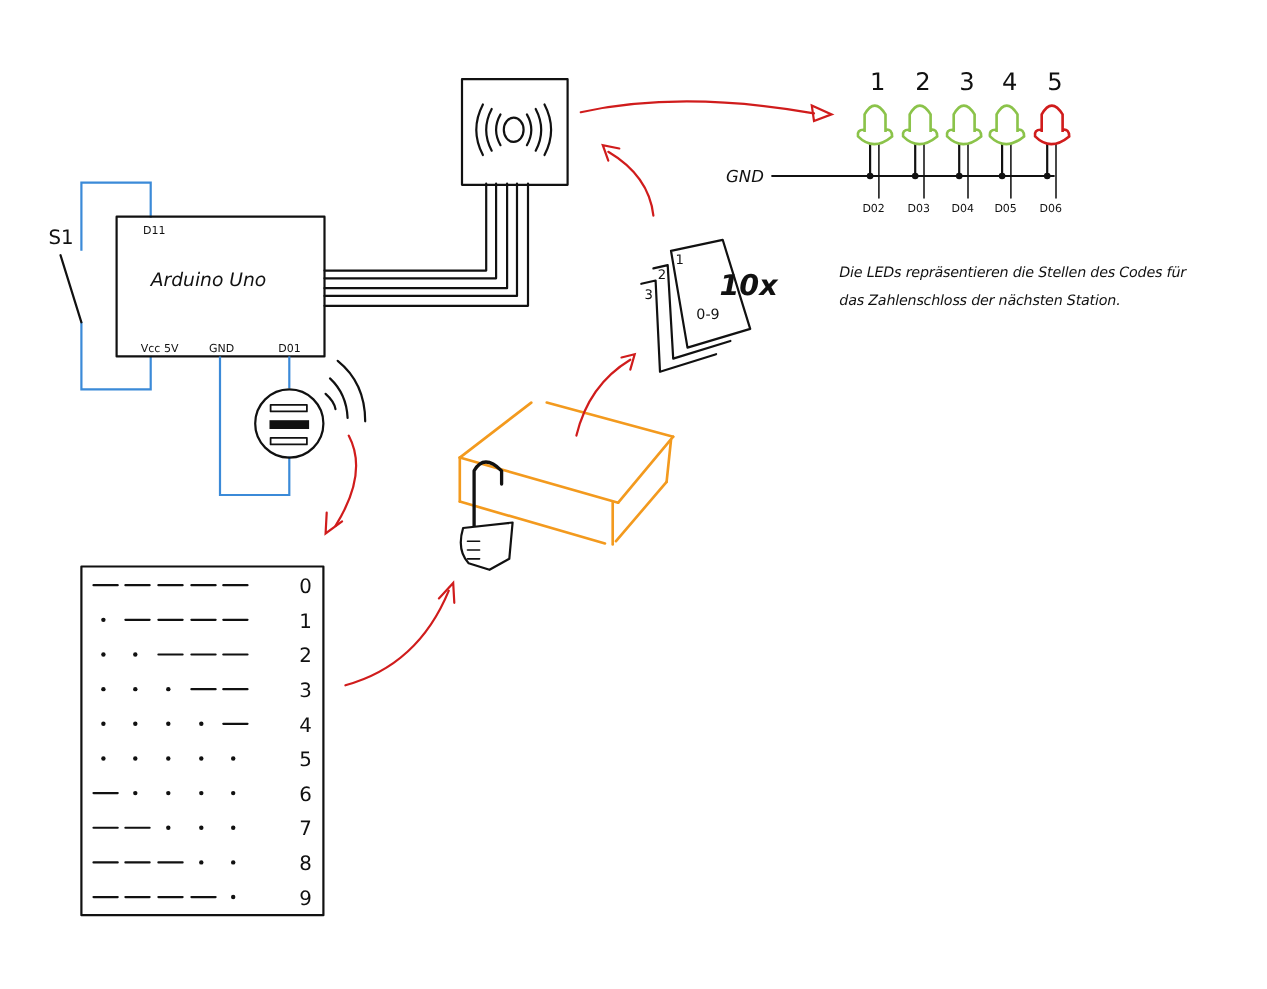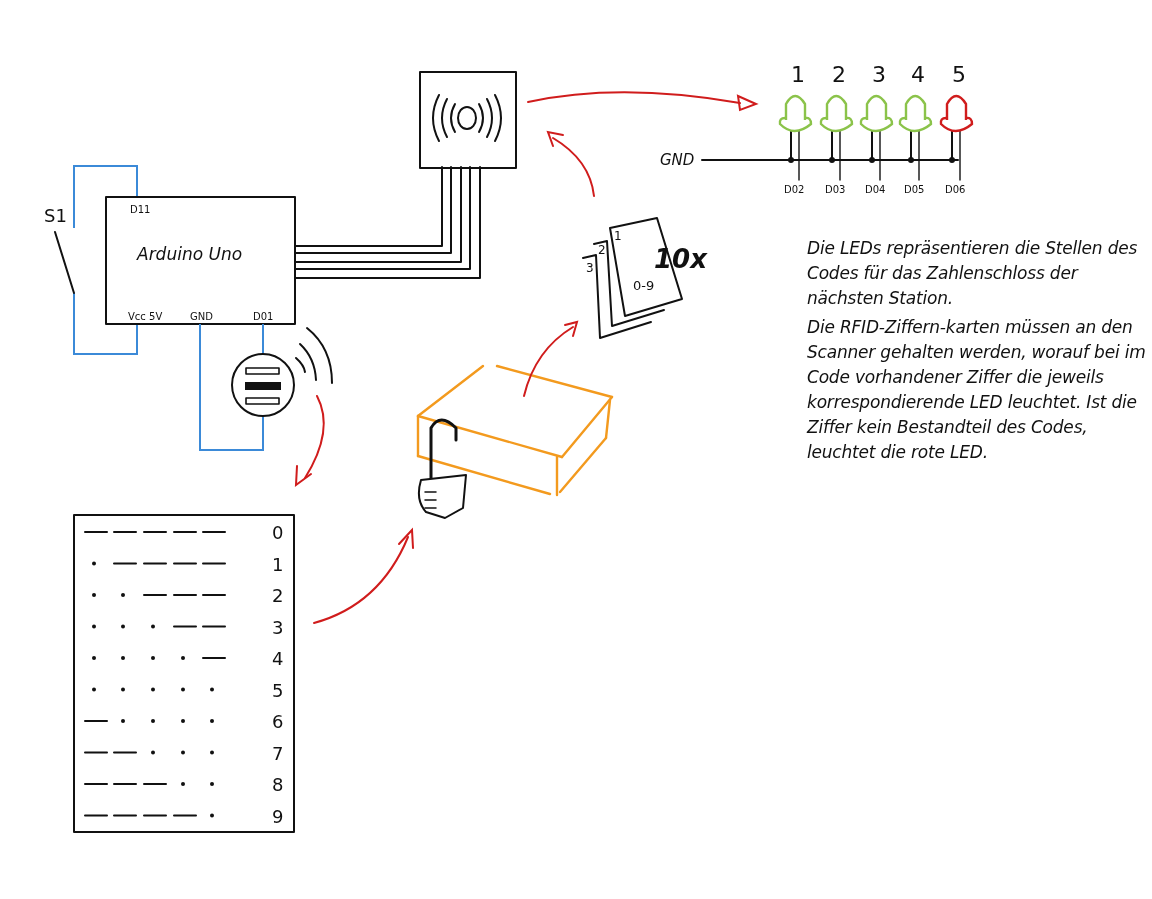--- a/index.html
+++ b/index.html
@@ -3,21 +3,21 @@
 <meta charset="utf-8">
 <style>
   html,body{margin:0;padding:0;background:#fff;}
   body{width:1152px;height:899px;position:relative;overflow:hidden;font-family:"DejaVu Sans",sans-serif;}
   svg{position:absolute;left:0;top:0;}
   .hand{font-family:"DejaVu Sans",sans-serif;fill:#111;}
   .ink{stroke:#111;fill:none;stroke-linecap:round;stroke-linejoin:round;}
   .blue{stroke:#3b8ad8;fill:none;stroke-width:2;}
   .red{stroke:#d01c1c;fill:none;stroke-width:2;stroke-linecap:round;}
   .orange{stroke:#f39a1e;fill:none;stroke-width:2.4;stroke-linecap:round;}
-  .desc{position:absolute;left:763px;top:236px;width:340px;font-family:"DejaVu Sans",sans-serif;font-size:17px;color:#111;line-height:25px;font-style:italic;letter-spacing:-0.2px;margin-left:44px;}
+  .desc{position:absolute;left:763px;top:236px;width:340px;font-family:"DejaVu Sans",sans-serif;font-size:13px;color:#111;line-height:25px;font-style:italic;letter-spacing:-0.2px;}
   .desc p{margin:0 0 4px 0;}
 </style>
 </head>
 <body>
 
 <svg width="1152" height="899" viewBox="0 0 1152 899">
 
   <g>
     <polyline class="blue" points="74,228 74,166 137,166 137,198"></polyline>
     <polyline class="blue" points="74,293 74,354 137,354 137,324"></polyline>
@@ -256,14 +256,13 @@
   </g>
 
   <g>
     <path class="red" d="M594 196 Q590 160 553 138"></path>
     <path class="red" d="M553 146 L548 132 L563 135"></path>
   </g>
 </svg>
 
 <div class="desc">
   <p>Die LEDs repräsentieren die Stellen des Codes für das Zahlenschloss der nächsten Station.</p>
-  <p>Die RFID-Ziffern-karten müssen an den Scanner gehalten werden, worauf bei im Code vorhandener Ziffer die jeweils korrespondierende LED leuchtet. Ist die Ziffer kein Bestandteil des Codes, leuchtet die rote LED.</p>
 </div>
 
 </body></html>

